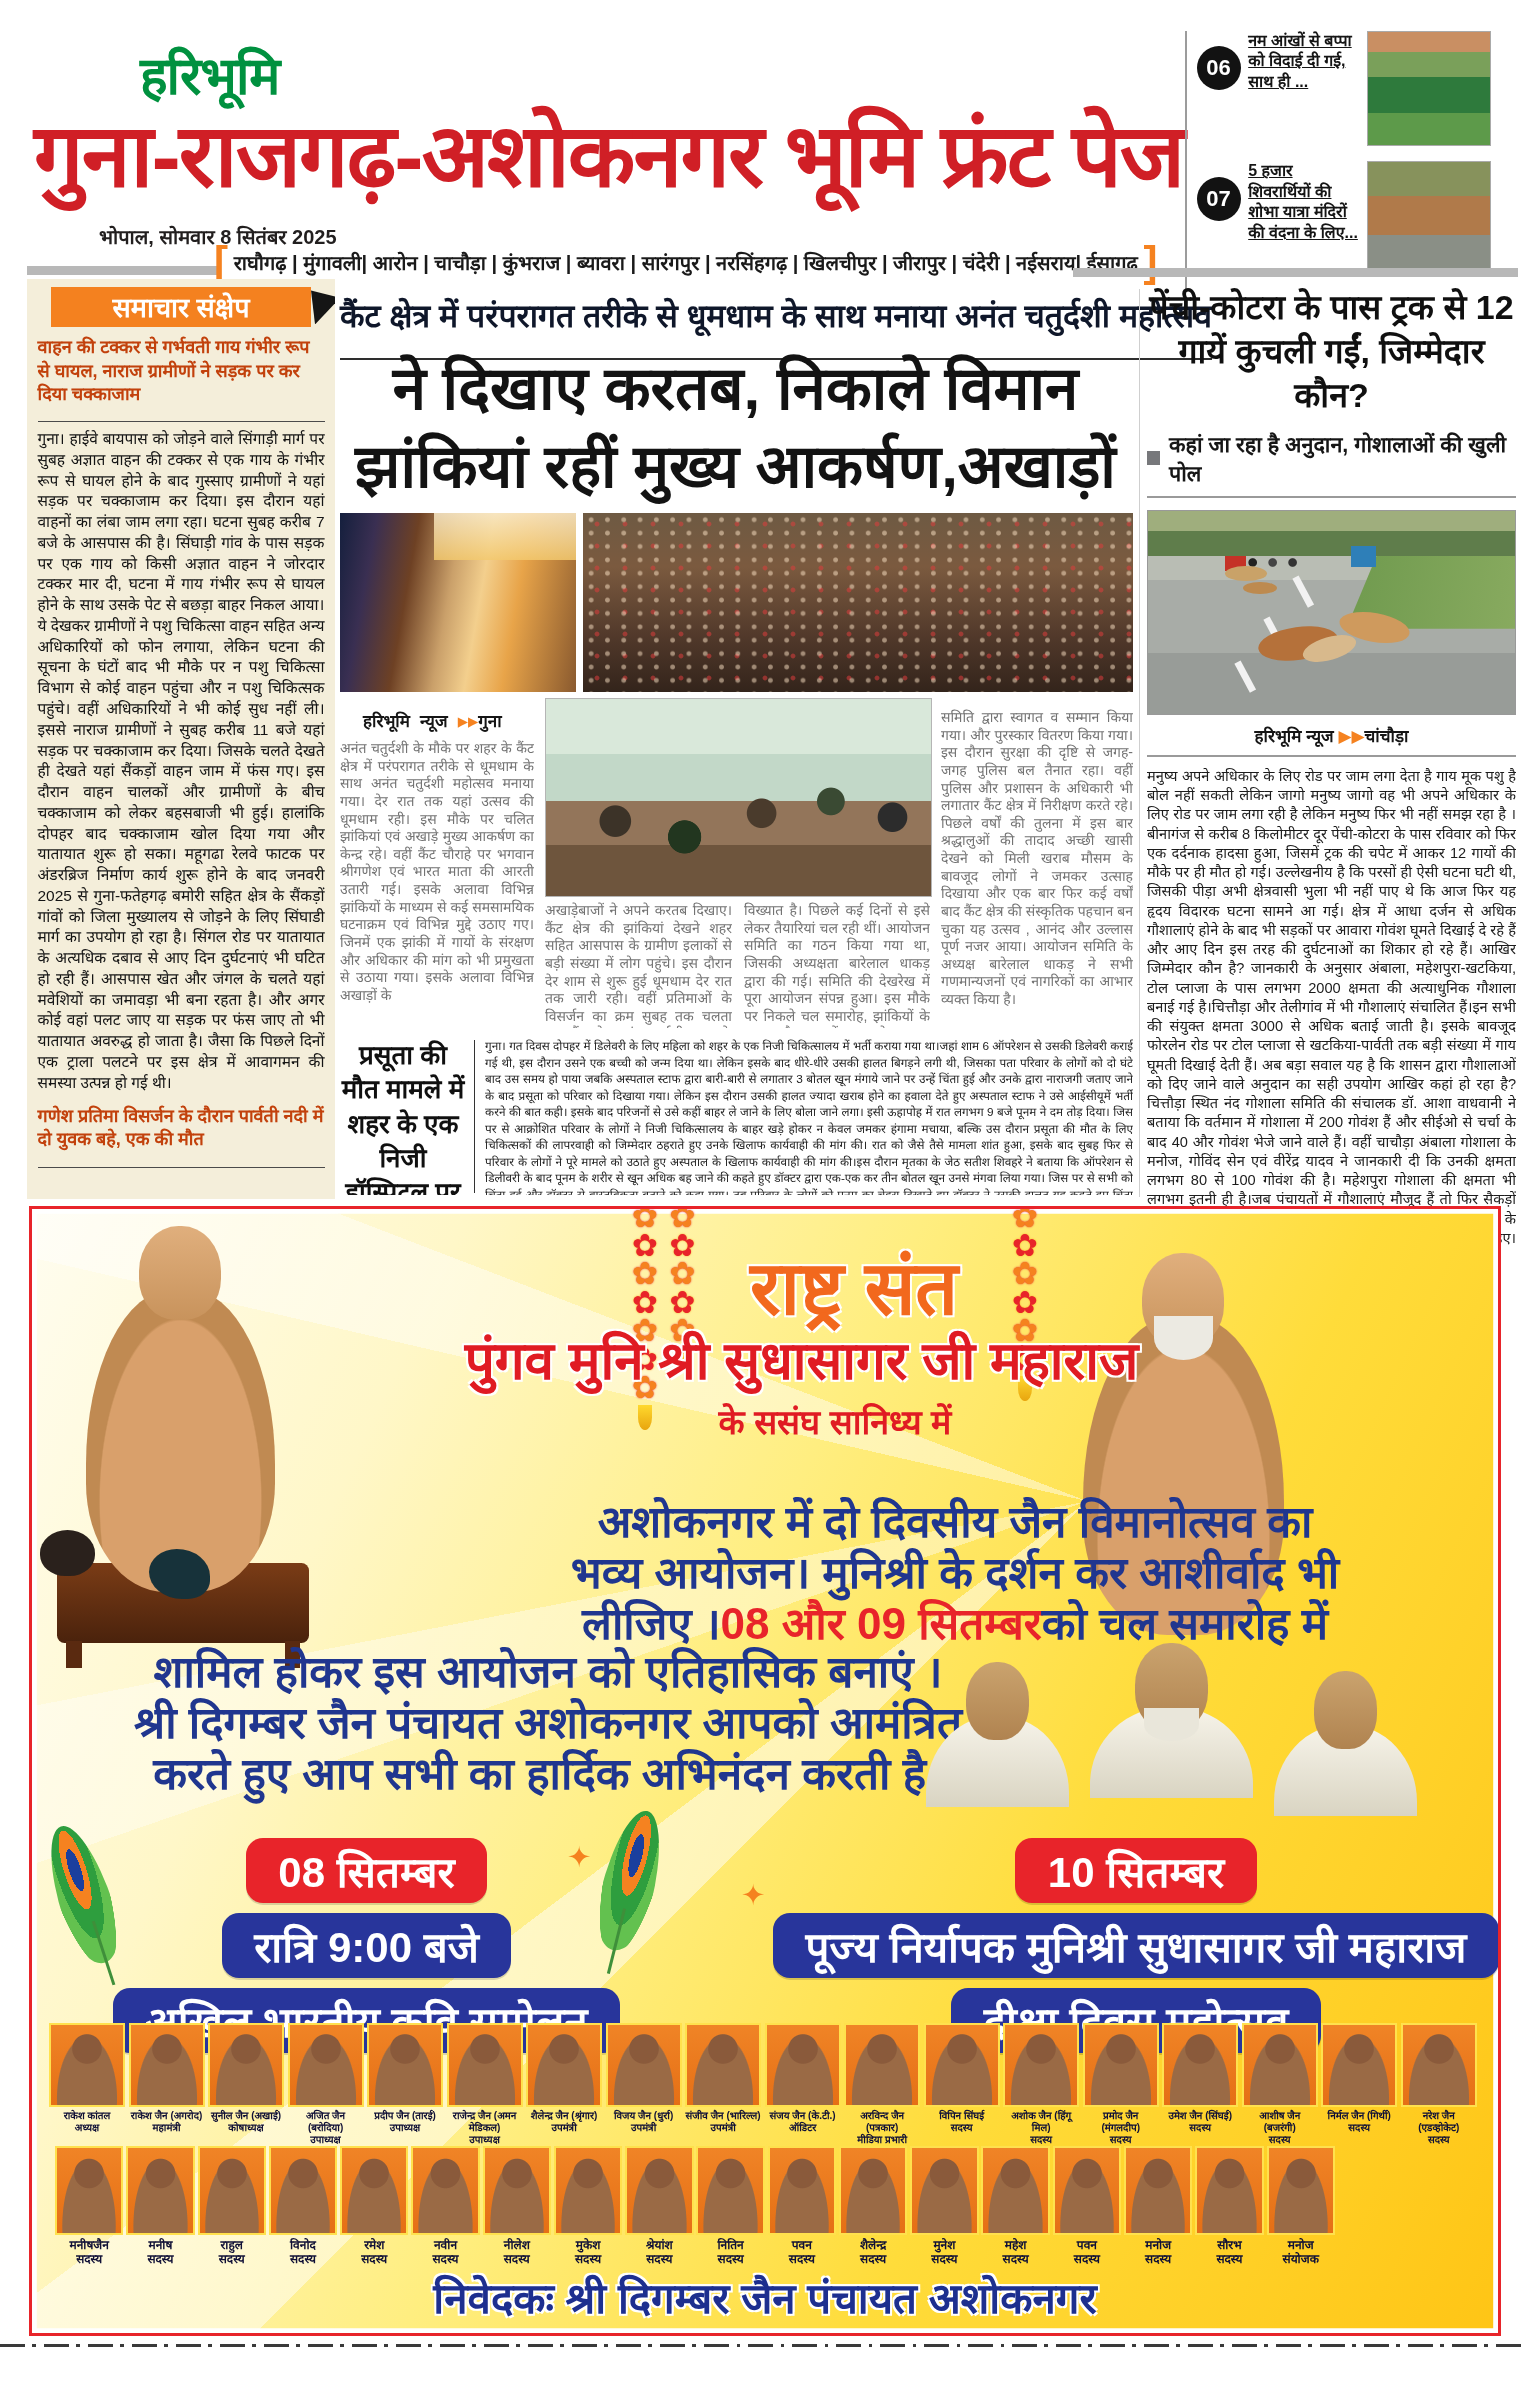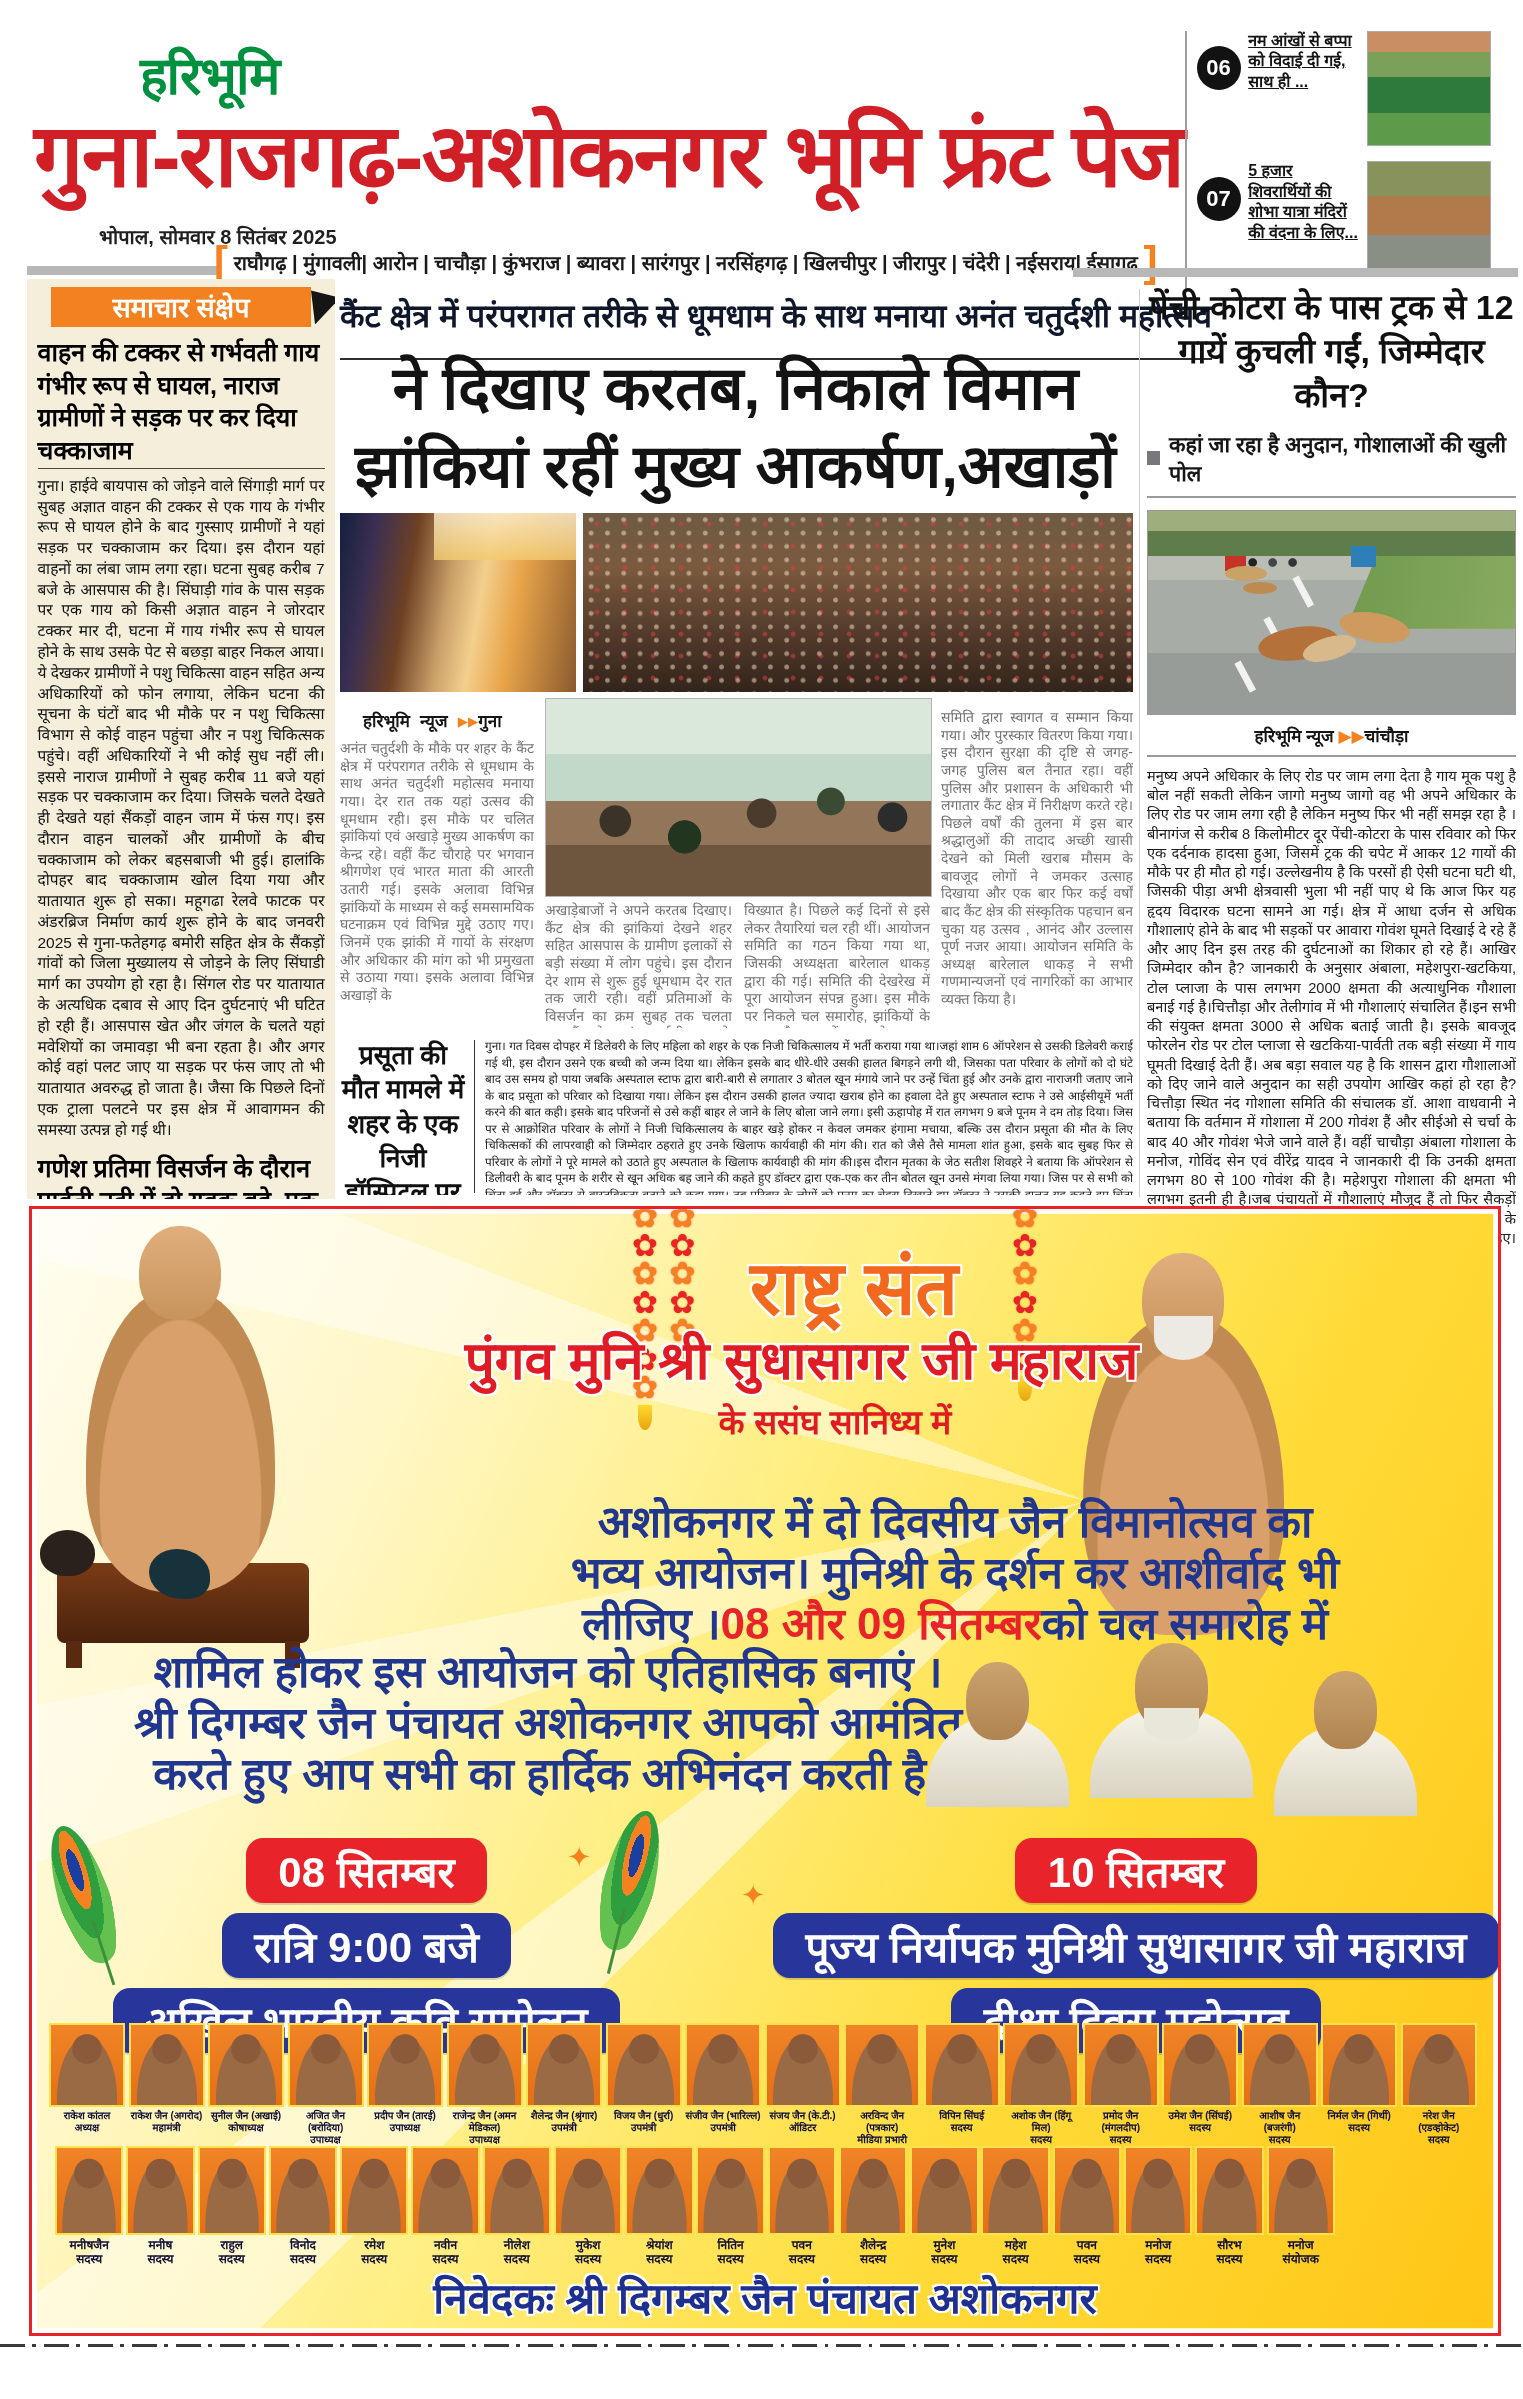--- a/index.html
+++ b/index.html
@@ -24,21 +24,21 @@
   .nav{left:220px;top:241px;height:42px;display:flex;align-items:center;gap:5.7px;}
   .bracket{color:#f58220;font-size:42px;font-weight:700;line-height:1;}
   .nav-cities{font-size:20px;font-weight:700;color:#1a1a1a;white-space:nowrap;}
   
   .sidebar{left:27px;top:279px;width:308px;height:920px;background:#f4eeda;padding:0;overflow:hidden;}
   .sec-head{position:relative;margin:7.6px auto 9.6px;width:260px;height:40px;background:#f4811f;color:#fff;
             font-size:27px;font-weight:800;display:flex;align-items:center;justify-content:center;}
   .sec-head::after{content:"";position:absolute;right:-29px;top:3.8px;width:29px;height:34px;background:#151515;
             clip-path:polygon(0 0,100% 22%,14% 100%);}
   .s-pad{padding:0 10.5px;}
-  .s-head{font-size:25px;font-weight:800;line-height:1.3;border-bottom:1.9px solid #4a4a4a;padding-bottom:2px;margin-bottom:6.7px;color:#000000;}
+  .s-head{font-size:18px;font-weight:800;line-height:1.3;border-bottom:1.9px solid #4a4a4a;padding-bottom:15px;margin-bottom:6.7px;color:#c2410c;}
   .s-body{font-size:15.5px;line-height:1.34;text-align:justify;font-weight:500;color:#141414;}
   .s-gap{height:11.5px;}
   
   .kicker-wrap{left:340px;top:293px;width:791px;text-align:center;}
   .kicker{display:inline-block;font-size:32px;font-weight:800;border-bottom:2.9px solid #2e2e2e;padding-bottom:22px;white-space:nowrap;color:#0f172a;}
   .headline{left:335px;top:350px;width:801px;text-align:center;}
   .headline div{font-size:60px;font-weight:800;line-height:1.3;white-space:nowrap;color:#131313;}
   .photo{overflow:hidden;}
   .photo-left{left:340px;top:513px;width:236px;height:179px;
     background:linear-gradient(100deg,#141f3d 0%,#3a2f52 14%,#6e4124 30%,#caa06a 46%,#f3cf8d 58%,#e8a449 72%,#8a5a2f 100%);}

